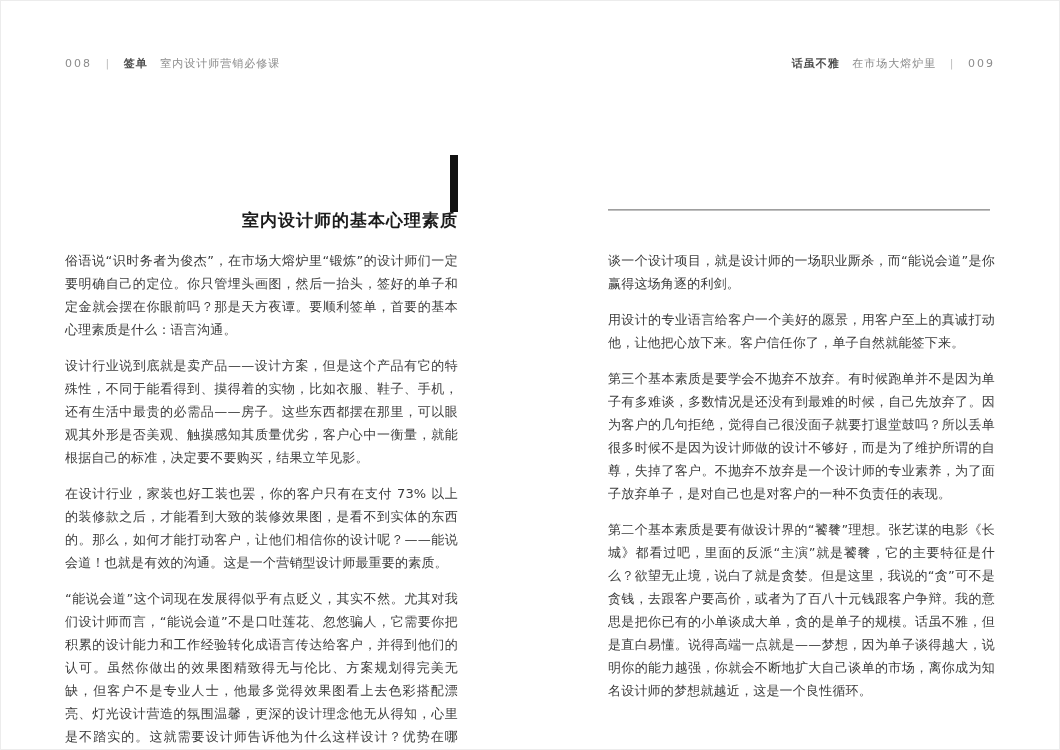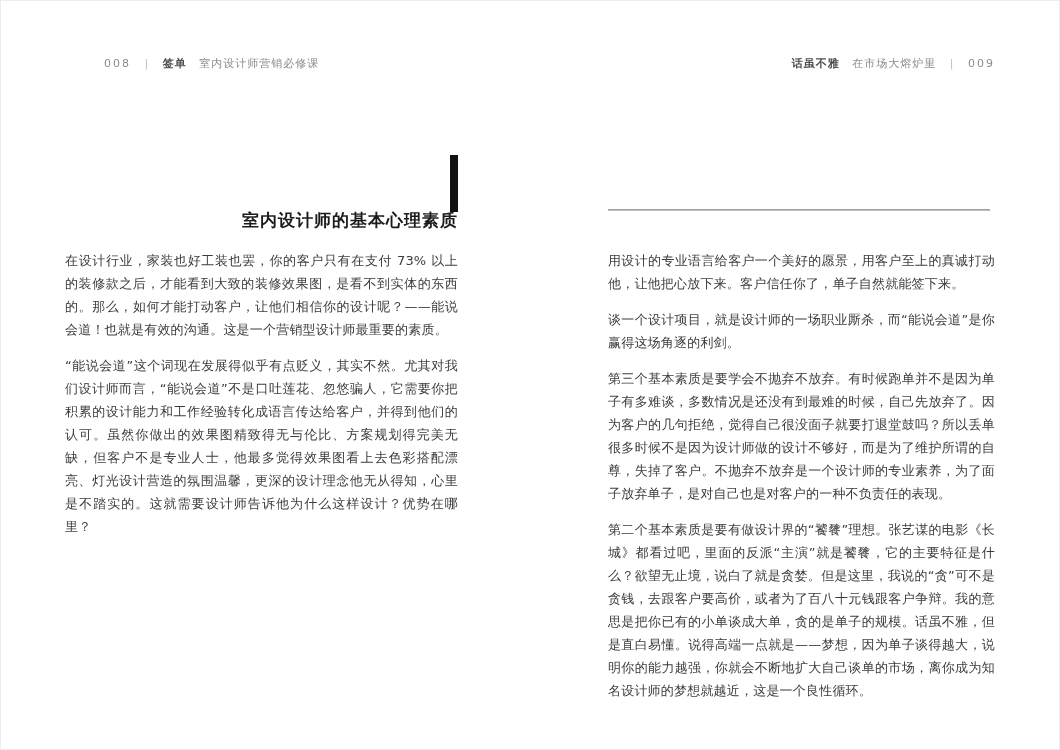--- a/index.html
+++ b/index.html
@@ -17,21 +17,20 @@
     overflow: hidden;
   }
   
   .hdr {
     position: absolute;
     top: 56px;
     font-size: 11px;
     color: #8c8c8c;
     letter-spacing: 1px;
     white-space: nowrap;
-    margin-left: 39px;
   }
   .hdr-left  { left: 65px; }
   .hdr-right { right: 65px; }
   .hdr .strong { color: #4d4d4d; font-weight: bold; }
   .hdr .sep { color: #bdbdbd; margin: 0 9px; font-weight: normal; }
   .hdr .sub { margin-left: 8px; color: #8c8c8c; }
   .hdr .pagenum { letter-spacing: 2px; }
   
   .title-block {
     position: absolute;
@@ -109,24 +108,26 @@
 
   <div class="title-block">
     <div class="accent-bar"></div>
     <h1 class="chapter-title">室内设计师的基本心理素质</h1>
     <div class="title-rule"></div>
   </div>
 
   <div class="rule-right"></div>
 
   <main class="col col-left">
+    <p>俗语说“识时务者为俊杰”，在市场大熔炉里“锻炼”的设计师们一定要明确自己的定位。你只管埋头画图，然后一抬头，签好的单子和定金就会摆在你眼前吗？那是天方夜谭。要顺利签单，首要的基本心理素质是什么：语言沟通。</p>
+    <p>设计行业说到底就是卖产品——设计方案，但是这个产品有它的特殊性，不同于能看得到、摸得着的实物，比如衣服、鞋子、手机，还有生活中最贵的必需品——房子。这些东西都摆在那里，可以眼观其外形是否美观、触摸感知其质量优劣，客户心中一衡量，就能根据自己的标准，决定要不要购买，结果立竿见影。</p>
     <p>在设计行业，家装也好工装也罢，你的客户只有在支付 73% 以上的装修款之后，才能看到大致的装修效果图，是看不到实体的东西的。那么，如何才能打动客户，让他们相信你的设计呢？——能说会道！也就是有效的沟通。这是一个营销型设计师最重要的素质。</p>
     <p>“能说会道”这个词现在发展得似乎有点贬义，其实不然。尤其对我们设计师而言，“能说会道”不是口吐莲花、忽悠骗人，它需要你把积累的设计能力和工作经验转化成语言传达给客户，并得到他们的认可。虽然你做出的效果图精致得无与伦比、方案规划得完美无缺，但客户不是专业人士，他最多觉得效果图看上去色彩搭配漂亮、灯光设计营造的氛围温馨，更深的设计理念他无从得知，心里是不踏实的。这就需要设计师告诉他为什么这样设计？优势在哪里？</p>
   </main>
 
   <main class="col col-right">
+    <p>谈一个设计项目，就是设计师的一场职业厮杀，而“能说会道”是你赢得这场角逐的利剑。</p>
     <p>用设计的专业语言给客户一个美好的愿景，用客户至上的真诚打动他，让他把心放下来。客户信任你了，单子自然就能签下来。</p>
-    <p>谈一个设计项目，就是设计师的一场职业厮杀，而“能说会道”是你赢得这场角逐的利剑。</p>
     <p>第三个基本素质是要学会不抛弃不放弃。有时候跑单并不是因为单子有多难谈，多数情况是还没有到最难的时候，自己先放弃了。因为客户的几句拒绝，觉得自己很没面子就要打退堂鼓吗？所以丢单很多时候不是因为设计师做的设计不够好，而是为了维护所谓的自尊，失掉了客户。不抛弃不放弃是一个设计师的专业素养，为了面子放弃单子，是对自己也是对客户的一种不负责任的表现。</p>
     <p>第二个基本素质是要有做设计界的“饕餮”理想。张艺谋的电影《长城》都看过吧，里面的反派“主演”就是饕餮，它的主要特征是什么？欲望无止境，说白了就是贪婪。但是这里，我说的“贪”可不是贪钱，去跟客户要高价，或者为了百八十元钱跟客户争辩。我的意思是把你已有的小单谈成大单，贪的是单子的规模。话虽不雅，但是直白易懂。说得高端一点就是——梦想，因为单子谈得越大，说明你的能力越强，你就会不断地扩大自己谈单的市场，离你成为知名设计师的梦想就越近，这是一个良性循环。</p>
   </main>
 
 </div>
 
 </body></html>

